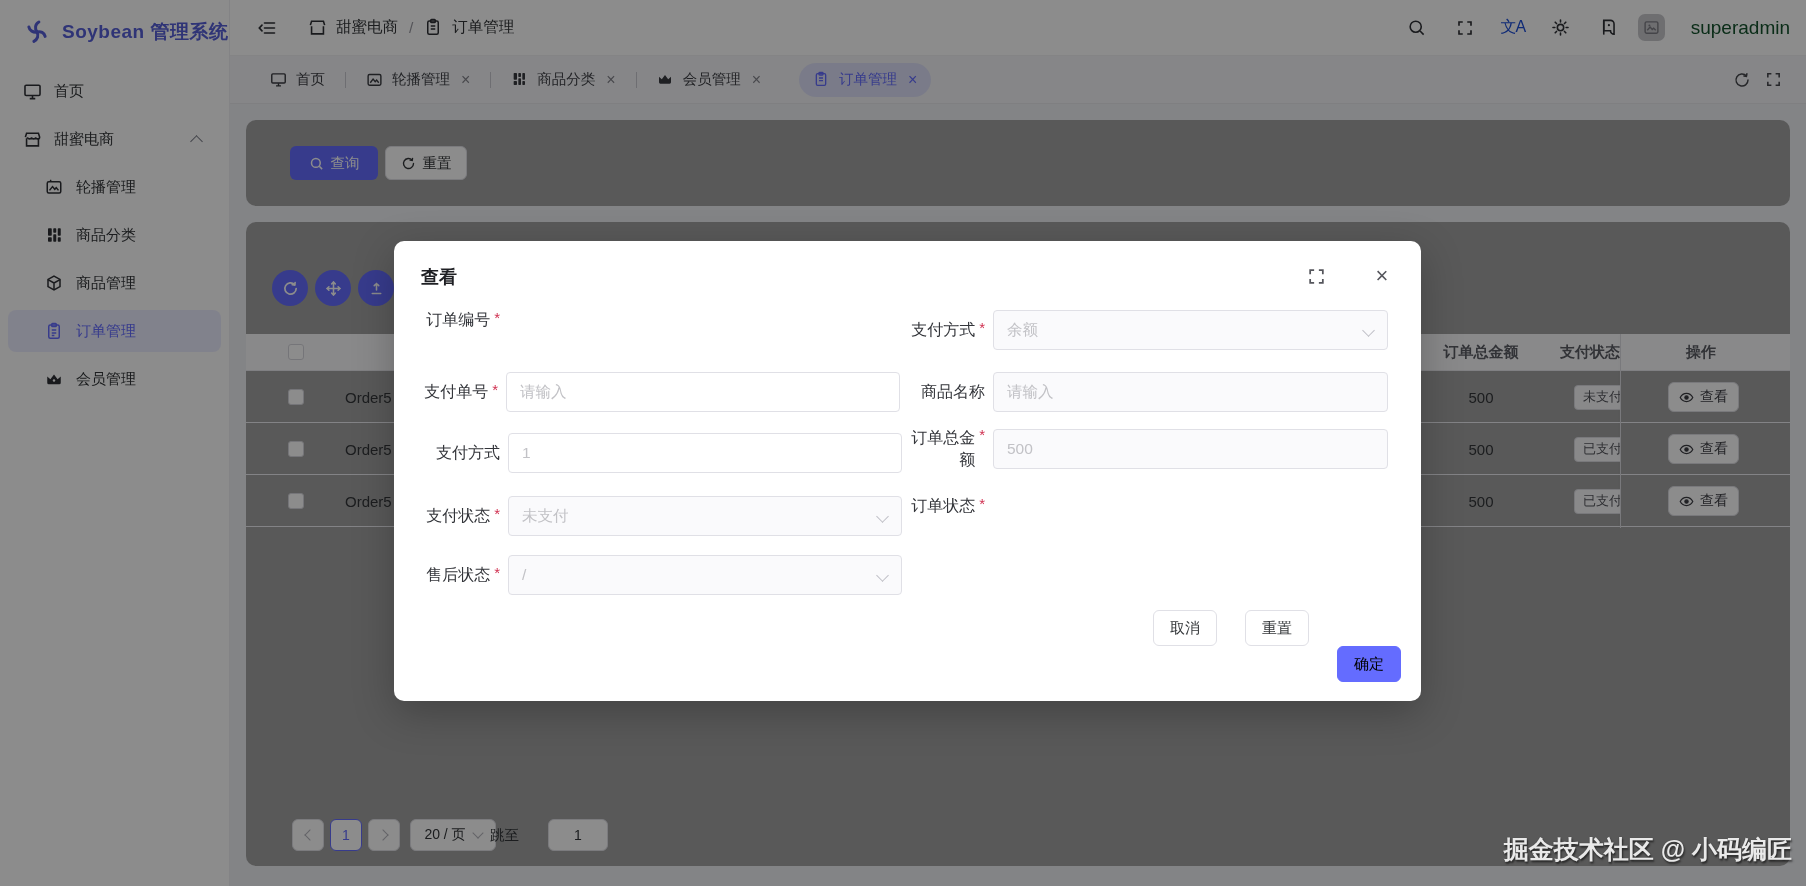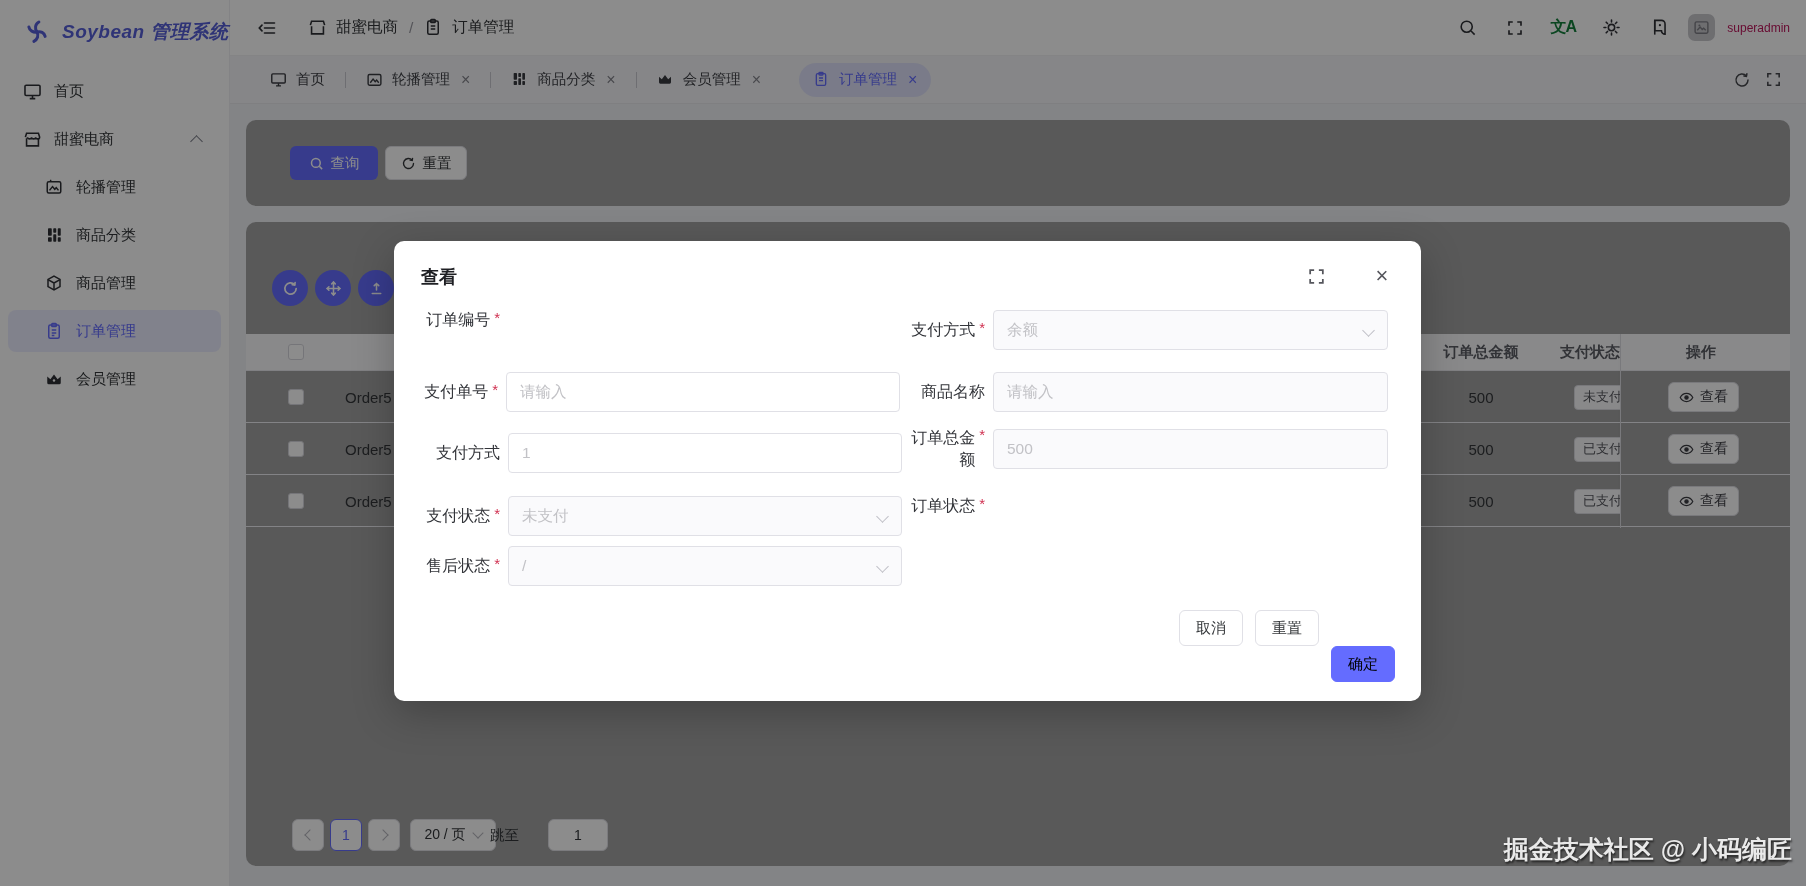--- a/index.html
+++ b/index.html
@@ -12,41 +12,41 @@
     --bd2:#ececf1;
   }
   *{margin:0;padding:0;box-sizing:border-box;font-family:"Liberation Sans","DejaVu Sans",sans-serif;}
   html,body{width:1806px;height:886px;overflow:hidden;background:#eef0f4;}
   .app{position:relative;width:1806px;height:886px;background:#eef0f4;}
   .abs{position:absolute;}
   svg{display:block;}
 
   
   .sidebar{position:absolute;left:0;top:0;width:230px;height:886px;background:#fff;border-right:1px solid #efeff2;z-index:1;}
-  .logo-row{display:flex;align-items:center;gap:10px;height:64px;padding-left:22px;font-style:italic;}
+  .logo-row{display:flex;align-items:center;gap:10px;height:64px;padding-left:22px;}
   .logo-title{color:#575fd8;font-size:19px;font-weight:bold;letter-spacing:.5px;}
   .side-item{display:flex;align-items:center;gap:12px;height:42px;margin:6px 8px;padding-left:14px;border-radius:8px;color:#333639;font-size:15px;cursor:pointer;}
   .side-item .ic{width:20px;height:20px;color:#2f3136;flex:0 0 auto;display:flex;align-items:center;justify-content:center;}
   .side-item.child{padding-left:36px;}
   .side-item.active{background:rgba(100,108,255,.12);color:var(--primary);}
   .side-item.active .ic{color:var(--primary);}
   .side-item .grow{flex:1;}
   .chev-up{width:9px;height:9px;border-right:1.7px solid #7a7d88;border-bottom:1.7px solid #7a7d88;transform:rotate(-135deg);margin-right:20px;margin-top:4px;}
 
   
   .topbar{position:absolute;left:230px;top:0;width:1576px;height:56px;background:#fff;border-bottom:1px solid #f0f0f3;display:flex;align-items:center;}
   .tb-btn{width:38px;height:38px;display:flex;align-items:center;justify-content:center;color:#2f3136;cursor:pointer;border-radius:6px;}
   .collapse{margin-left:18px;}
   .crumb{display:flex;align-items:center;gap:9px;margin-left:22px;font-size:15.5px;color:#333639;}
   .crumb .ic{width:19px;height:19px;color:#2f3136;}
   .crumb .sep{color:#9a9aa2;margin:0 2px;}
   .tb-right{margin-left:auto;display:flex;align-items:center;gap:10px;padding-right:16px;}
-  .translate-glyph{font-size:16px;color:#15803d;font-weight:bold;letter-spacing:-1px;}
+  .translate-glyph{font-size:16px;color:#1d4ed8;font-weight:normal;letter-spacing:-1px;}
   .avatar{width:27px;height:27px;border-radius:7px;background:#c8c8cc;display:flex;align-items:center;justify-content:center;color:#8d8d93;overflow:hidden;}
-  .uname{font-size:12px;color:#be185d;margin-left:2px;}
+  .uname{font-size:19px;color:#14532d;margin-left:16px;}
 
   
   .tabbar{position:absolute;left:230px;top:56px;width:1576px;height:48px;background:#f4f5f8;border-bottom:1px solid #e7e7ec;display:flex;align-items:center;}
   .tab{display:flex;align-items:center;gap:9px;height:34px;padding:0 14px;font-size:14.5px;color:#3f4046;cursor:pointer;border-radius:17px;white-space:nowrap;}
   .tab .ic{width:17px;height:17px;color:#3a3b41;}
   .tab .x{font-size:16px;color:#84848c;line-height:1;margin-left:2px;cursor:pointer;}
   .tab.active{background:rgba(100,108,255,.14);color:var(--primary);}
   .tab.active .ic{color:var(--primary);}
   .tab.active .x{color:var(--primary);}
   .tab-sep{width:1px;height:16px;background:#c9c9cf;margin:0 6px;}
@@ -92,21 +92,21 @@
   .m-full{right:94px;}
   .m-close{right:28px;font-size:22px;color:#55565c;}
   .fg{position:absolute;display:flex;align-items:center;}
   .fg .lab{width:100px;display:flex;justify-content:flex-end;align-items:center;font-size:16px;color:#33353a;}
   .fg .lab .t{white-space:nowrap;}
   .fg .lab .t.wrap{white-space:normal;max-width:68px;text-align:right;line-height:1.35;}
   .fg .lab .req{color:var(--error);margin-left:4px;align-self:flex-start;line-height:1.1;font-size:15px;}
   .ctrl{position:relative;margin-left:8px;width:394px;height:40px;border:1px solid var(--bd);border-radius:4px;background:#fff;display:flex;align-items:center;padding:0 13px;font-size:15.5px;color:var(--mut);cursor:text;}
   .ctrl.dis{background:#fafafc;}
   .ctrl .chev{position:absolute;right:14px;top:15px;width:9px;height:9px;border-right:1.7px solid #bfbfc6;border-bottom:1.7px solid #bfbfc6;transform:rotate(45deg);}
-  .m-foot{position:absolute;right:26px;bottom:19px;display:flex;gap:12px;}
+  .m-foot{position:absolute;right:20px;bottom:19px;display:flex;gap:28px;}
   .m-btn{height:36px;padding:0 16px;border-radius:6px;border:1px solid var(--bd);background:#fff;font-size:15px;color:#333639;display:flex;align-items:center;cursor:pointer;}
   .m-btn.primary{background:var(--primary);border-color:var(--primary);color:#000000;margin-top:36px;}
 
   .watermark{position:absolute;right:14px;bottom:20px;z-index:60;font-size:25px;font-weight:bold;color:#e9e9e9;text-shadow:1px 2px 2px rgba(0,0,0,.55),0 0 1px rgba(0,0,0,.35);}
 </style>
 </head>
 <body>
 
 <div class="app">
 
@@ -537,21 +537,21 @@
           <span class="chev"></span>
         </div>
     </div>
     <div class="fg" style="left:491px;top:255px;">
       <span class="lab">
           <span class="t">订单状态</span>
           <span class="req">*</span>
         </span>
     </div>
 
-    <div class="fg" style="left:6px;top:305px;align-items:center;">
+    <div class="fg" style="left:6px;top:314px;align-items:center;">
       <span class="lab">
           <span class="t">售后状态</span>
           <span class="req">*</span>
         </span>
       <div class="ctrl dis">
           <span>/</span>
           <span class="chev"></span>
         </div>
     </div>
 

